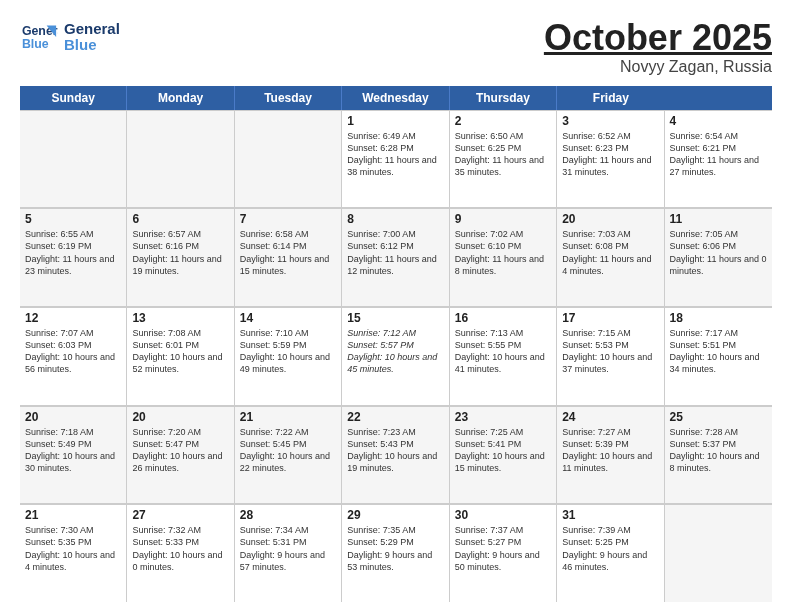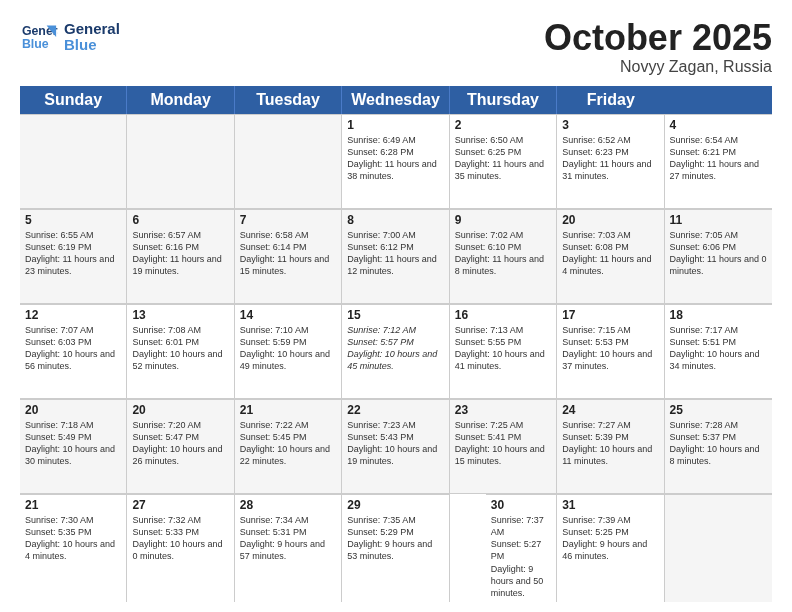--- a/index.html
+++ b/index.html
@@ -42,39 +42,40 @@
       color: #4a90d9;
     }
     .title-area {
       text-align: right;
     }
     .calendar-title {
       font-size: 36px;
       font-weight: bold;
       color: #222;
       line-height: 1.1;
+      text-decoration: underline;
     }
     .calendar-subtitle {
       font-size: 16px;
       color: #444;
     }
     .calendar {
       flex: 1;
       display: flex;
       flex-direction: column;
     }
     .cal-header-row {
       display: grid;
       grid-template-columns: repeat(7, 1fr);
       background: #2e5fa3;
     }
     .cal-header-cell {
       color: #fff;
       font-weight: bold;
-      font-size: 16px;
+      font-size: 12px;
       text-align: center;
       padding: 5px 2px;
       border-right: 1px solid #4a7bc8;
     }
     .cal-header-cell:last-child { border-right: none; }
     .cal-body {
       flex: 1;
       display: flex;
       flex-direction: column;
     }
@@ -328,21 +329,21 @@
             <div class="cell-text" style="white-space: pre-line;">Sunrise: 7:34 AM
 Sunset: 5:31 PM
 Daylight: 9 hours and 57 minutes.</div>
           </div>
           <div class="cal-cell" style="background: rgb(255, 255, 255);">
             <span class="day-num">29</span>
             <div class="cell-text" style="white-space: pre-line;">Sunrise: 7:35 AM
 Sunset: 5:29 PM
 Daylight: 9 hours and 53 minutes.</div>
           </div>
-          <div class="cal-cell" style="background: rgb(255, 255, 255); margin-left: 36px;">
+          <div class="cal-cell" style="background: rgb(255, 255, 255);">
             <span class="day-num">30</span>
             <div class="cell-text" style="white-space: pre-line;">Sunrise: 7:37 AM
 Sunset: 5:27 PM
 Daylight: 9 hours and 50 minutes.</div>
           </div>
           <div class="cal-cell" style="background: rgb(255, 255, 255);">
             <span class="day-num">31</span>
             <div class="cell-text" style="white-space: pre-line;">Sunrise: 7:39 AM
 Sunset: 5:25 PM
 Daylight: 9 hours and 46 minutes.</div>

